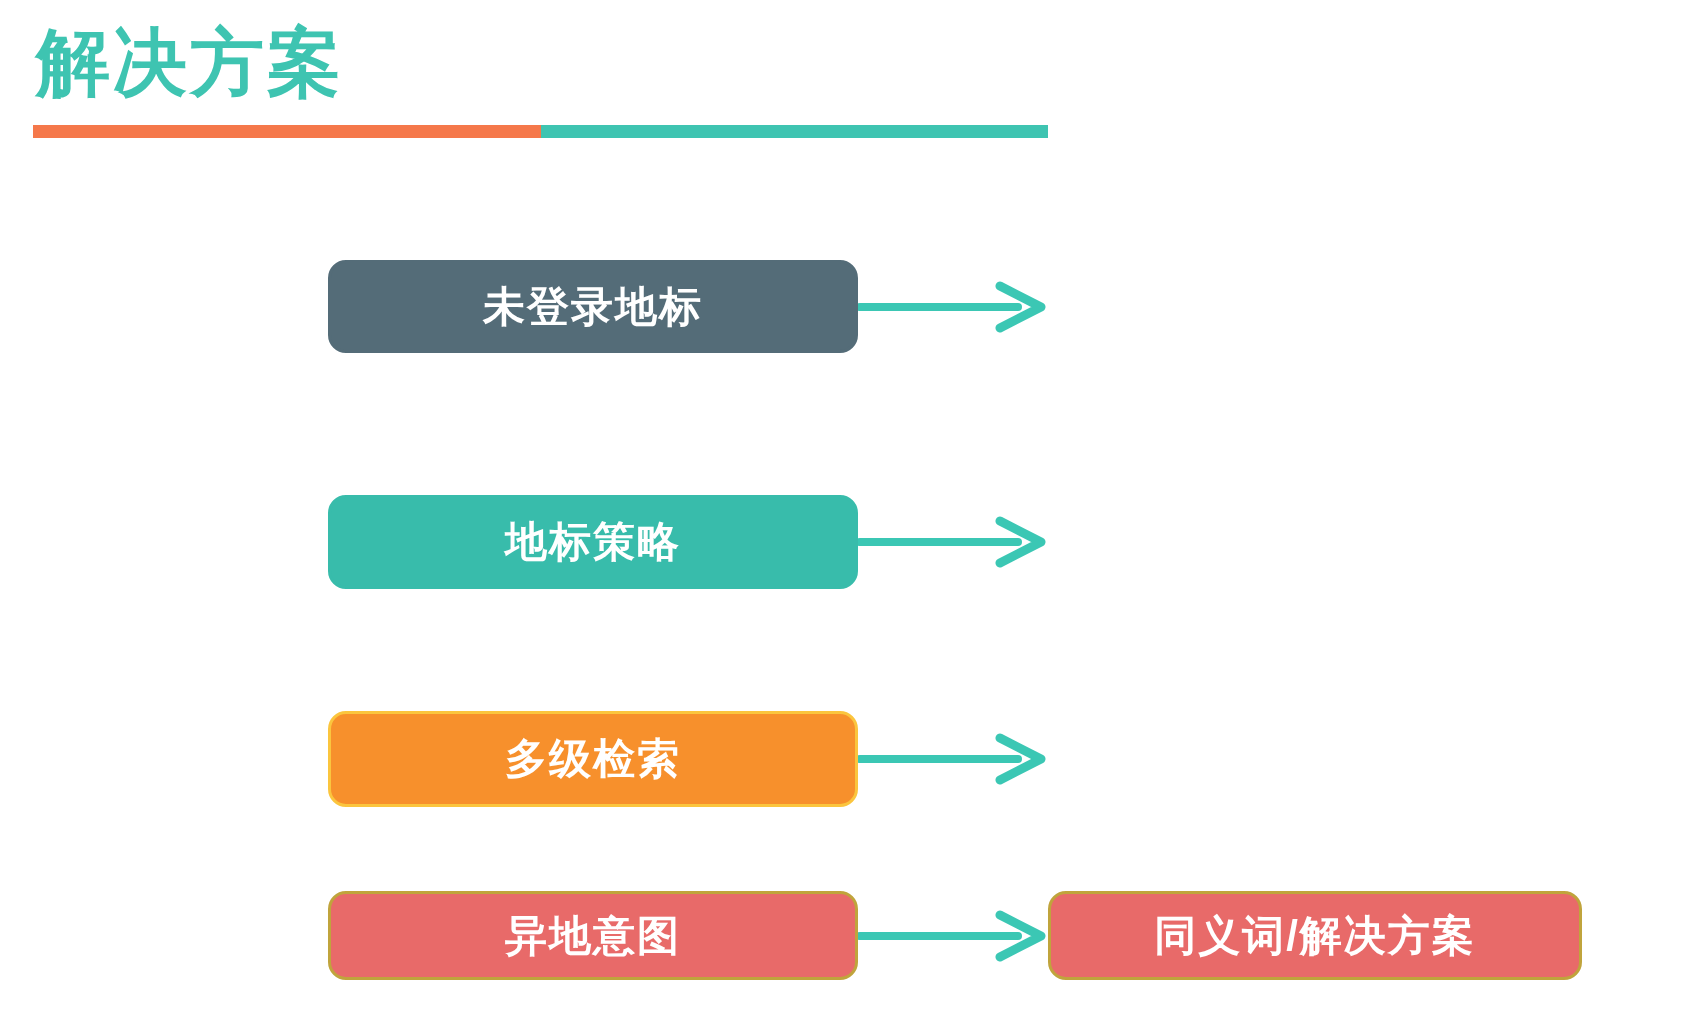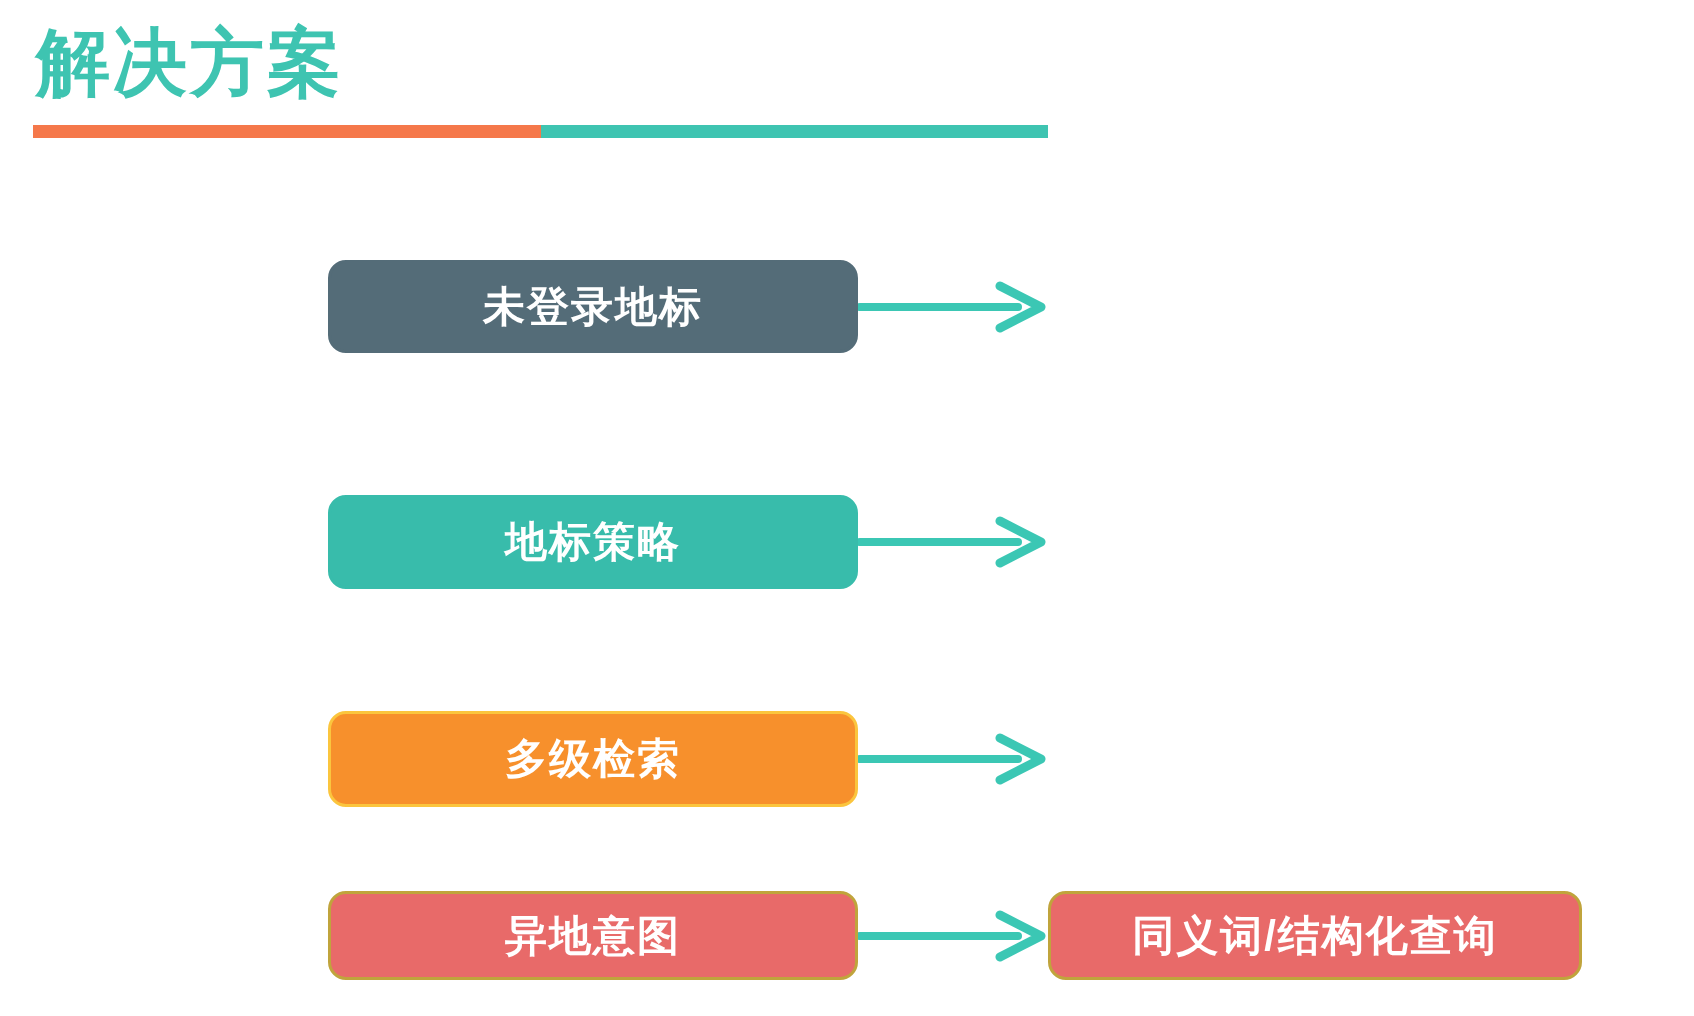--- a/index.html
+++ b/index.html
@@ -122,17 +122,17 @@
 
   <div class="flow-row" style="top: 883px; height: 89px; --fill: #E86A69; --border: #C0A43C; --text: #FFFFFF;">
     <div class="box source">
       <span class="label">异地意图</span>
     </div>
     <svg class="arrow" width="190" height="56" viewBox="0 0 190 56">
       <line x1="2" y1="28" x2="160" y2="28" stroke="currentColor" stroke-width="8" stroke-linecap="round"></line>
       <polyline points="142,7 183,28 142,49" fill="none" stroke="currentColor" stroke-width="9" stroke-linecap="round" stroke-linejoin="round"></polyline>
     </svg>
     <div class="box target">
-      <span class="label">同义词/结构化查询</span>
+      <span class="label">同义词/解决方案</span>
     </div>
   </div>
 
 </div>
 
 </body></html>

